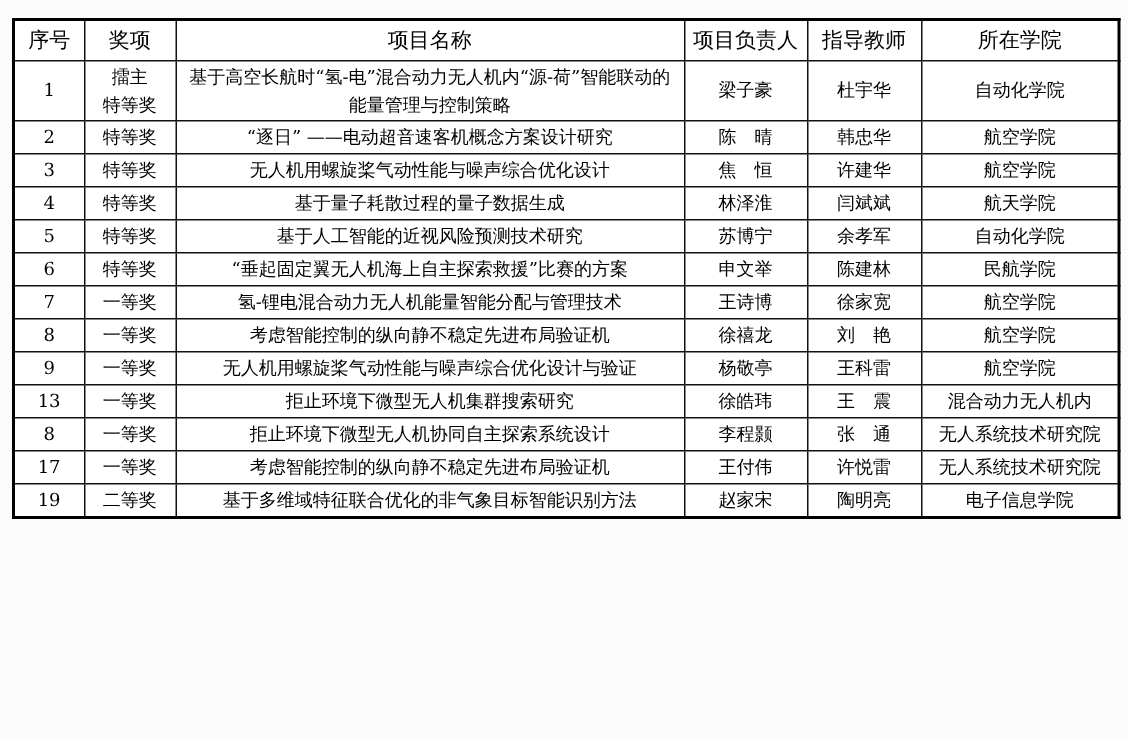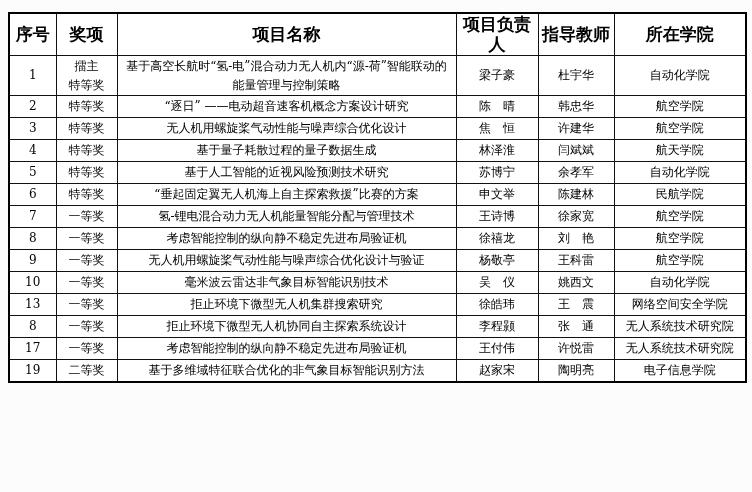--- a/index.html
+++ b/index.html
@@ -31,22 +31,22 @@
   }
   table.awards th,
   table.awards td {
     border: 1px solid #111;
     text-align: center;
     vertical-align: middle;
     padding: 1px 3px;
     overflow: hidden;
   }
   table.awards th {
-    font-size: 17px;
-    font-weight: bold;
+    font-size: 14px;
+    font-weight: normal;
     height: 24px;
     line-height: 1.15;
     text-align: center;
   }
   table.awards td {
     font-size: 12px;
     line-height: 1.55;
     white-space: pre-line;
   }
   table.awards tbody tr {
@@ -150,34 +150,26 @@
   </tr>
         <tr>
     <td>9</td>
     <td>一等奖</td>
     <td>无人机用螺旋桨气动性能与噪声综合优化设计与验证</td>
     <td>杨敬亭</td>
     <td>王科雷</td>
     <td>航空学院</td>
   </tr>
         <tr>
-    <td>10</td>
-    <td>一等奖</td>
-    <td>毫米波云雷达非气象目标智能识别技术</td>
-    <td>吴　仪</td>
-    <td>姚西文</td>
-    <td>自动化学院</td>
-  </tr>
-        <tr>
     <td>13</td>
     <td>一等奖</td>
     <td>拒止环境下微型无人机集群搜索研究</td>
     <td>徐皓玮</td>
     <td>王　震</td>
-    <td>网络空间安全学院</td>
+    <td>混合动力无人机内</td>
   </tr>
         <tr>
     <td>8</td>
     <td>一等奖</td>
     <td>拒止环境下微型无人机协同自主探索系统设计</td>
     <td>李程颢</td>
     <td>张　通</td>
     <td>无人系统技术研究院</td>
   </tr>
         <tr>

